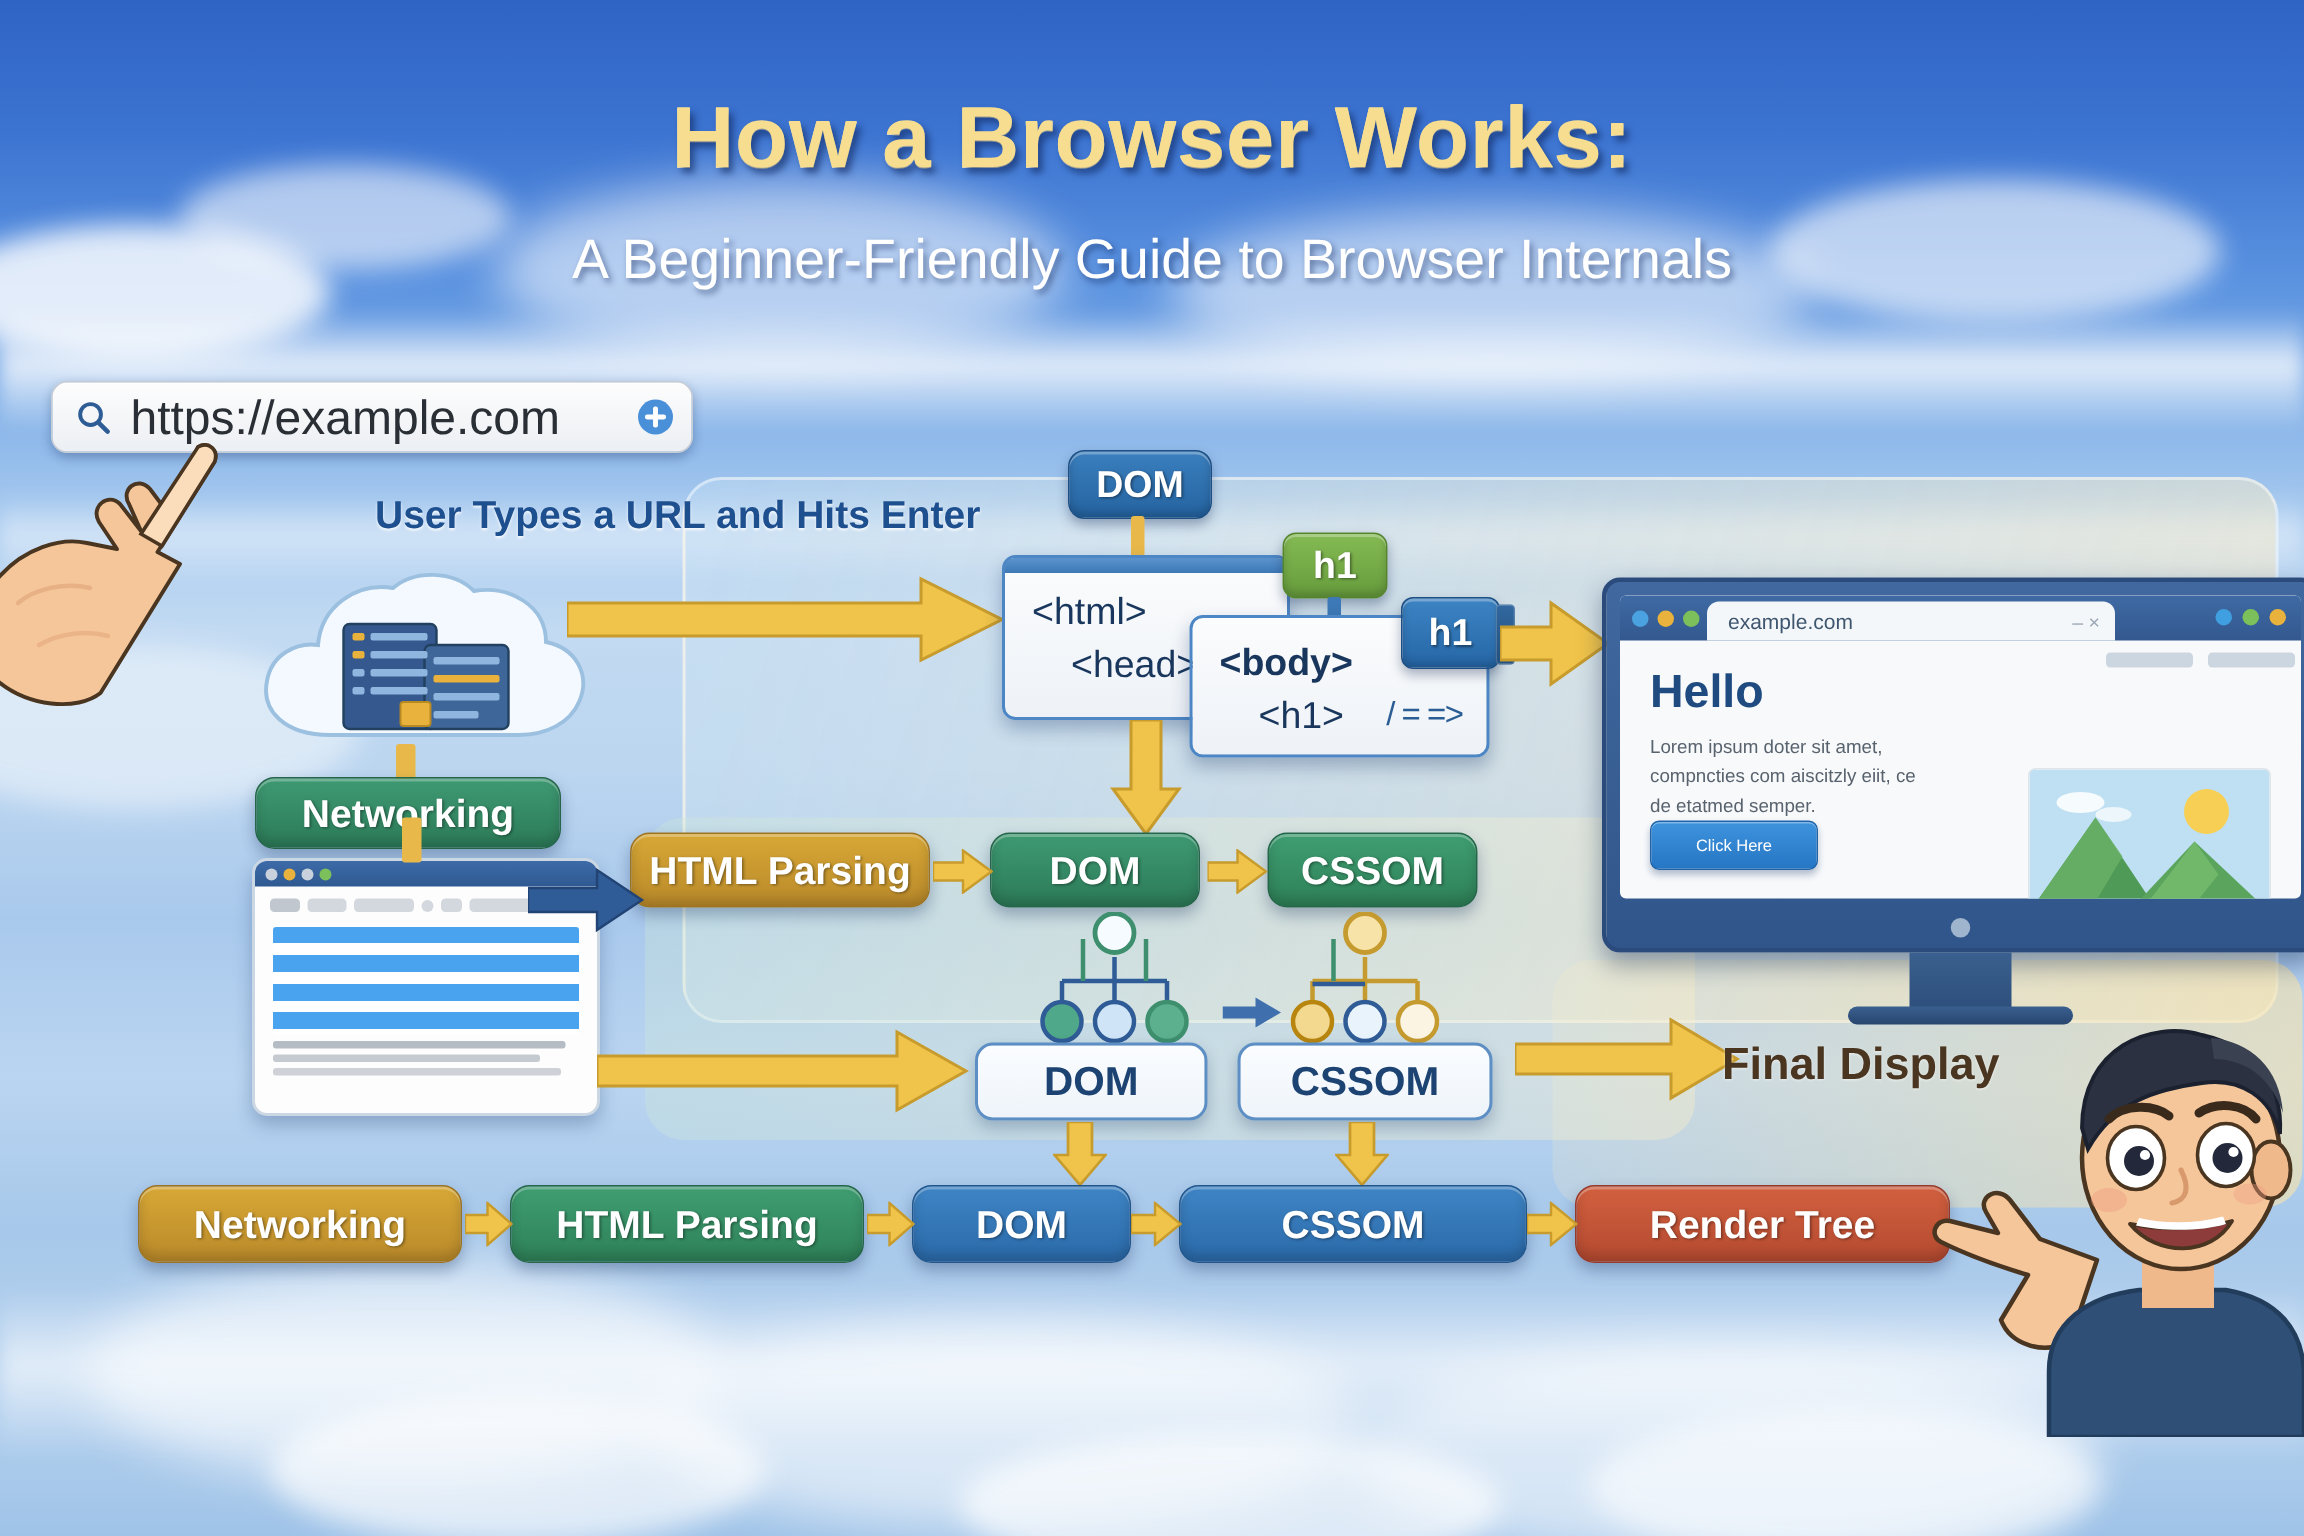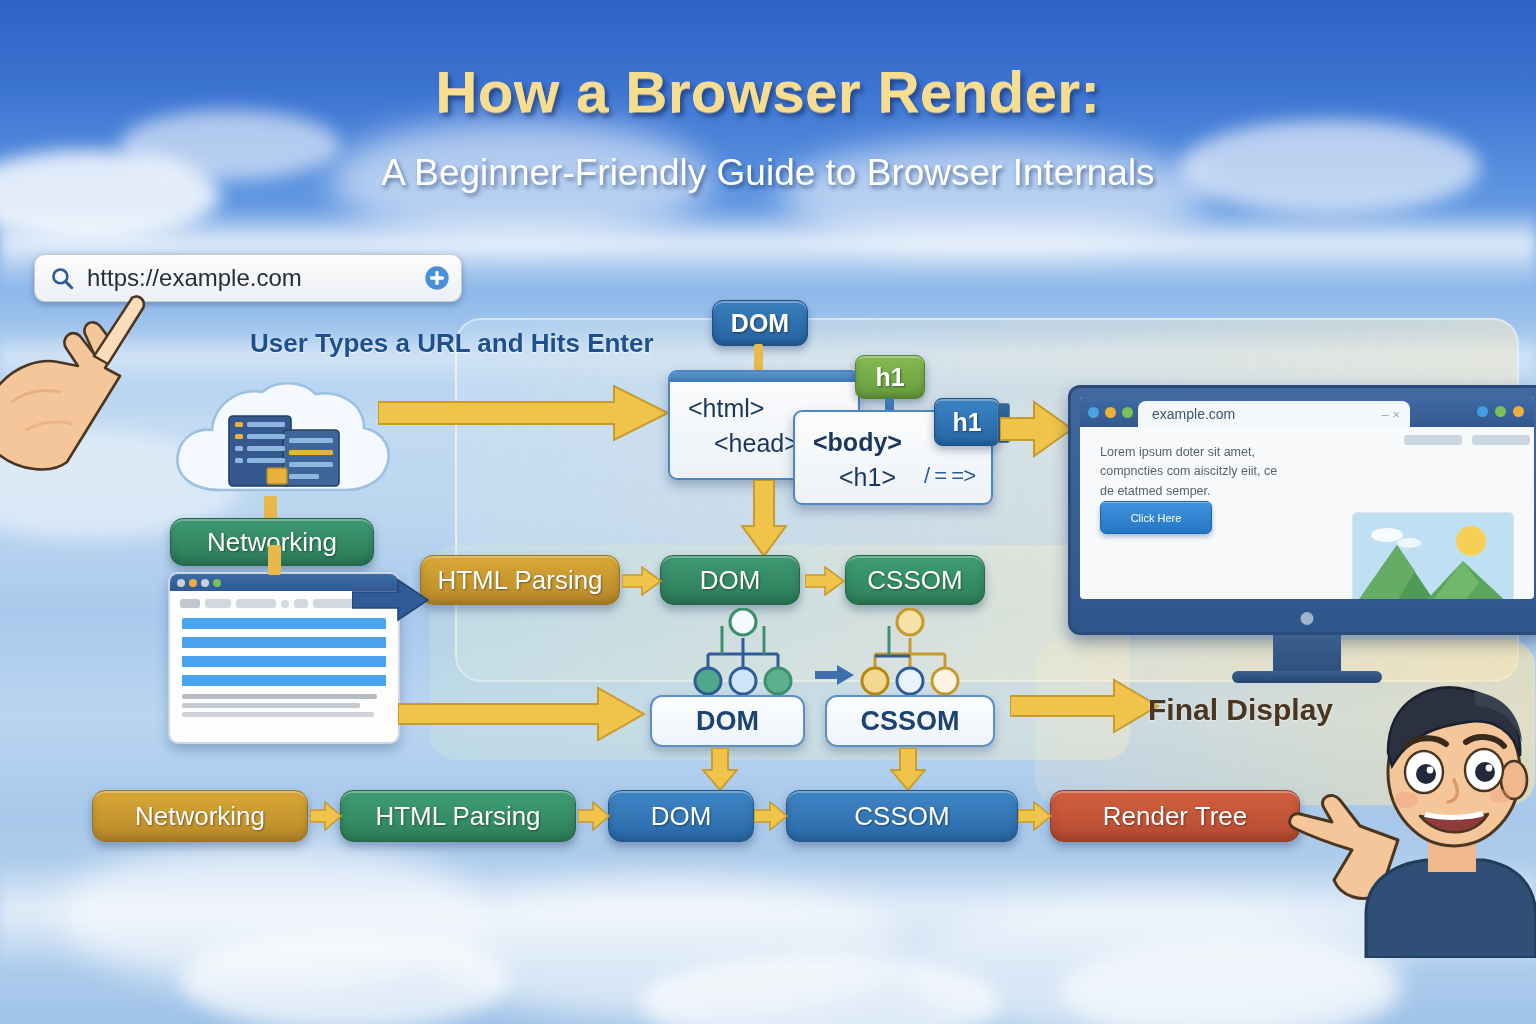--- a/index.html
+++ b/index.html
@@ -53,21 +53,21 @@
   
   .searchbar{
     position:absolute;left:34px;top:254px;width:428px;height:48px;
     background:linear-gradient(180deg,#fdfdfd,#eceff3);
     border:1px solid #c6ccd4;border-radius:11px;
     box-shadow:0 3px 7px rgba(20,50,100,.33), inset 0 1px 0 #fff;
     display:flex;align-items:center;padding:0 10px 0 14px;box-sizing:border-box;
   }
   .sb-mag{width:26px;height:26px;flex:0 0 auto;}
   .sb-url{
-    flex:1;margin-left:12px;color:#2a2f36;font-size:24px;
+    flex:1;margin-left:12px;color:#2a2f36;font-size:32px;
     white-space:nowrap;overflow:hidden;
   }
   .sb-plus{width:28px;height:28px;flex:0 0 auto;}
 
   
   .hand-left{position:absolute;left:-18px;top:284px;width:215px;height:190px;}
 
   
   .cap-user{
     position:absolute;left:250px;top:328px;
@@ -176,21 +176,21 @@
   }
   .mon-base{
     position:absolute;left:50%;transform:translateX(-50%);bottom:-48px;
     width:150px;height:12px;border-radius:6px;background:linear-gradient(180deg,#3a608f,#27456f);
   }
   .mon-led{position:absolute;left:50%;transform:translateX(-50%);bottom:10px;width:13px;height:13px;border-radius:50%;background:#9fb4cd;}
 
   
   .pill{
     position:absolute;display:flex;align-items:center;justify-content:center;
-    color:#fff;font-weight:normal;border-radius:13px;box-sizing:border-box;
+    color:#fff;font-weight:bold;border-radius:13px;box-sizing:border-box;
     text-shadow:1px 1px 2px rgba(0,0,0,.4);
     box-shadow:0 5px 10px rgba(20,45,90,.33), inset 0 2px 0 rgba(255,255,255,.28), inset 0 -4px 8px rgba(0,0,0,.16);
   }
   .p-green{background:linear-gradient(180deg,#3e9a73,#2c7a58);border:1px solid #25654a;}
   .p-gold{background:linear-gradient(180deg,#d8a836,#b9892a);border:1px solid #9c7322;}
   .p-blue{background:linear-gradient(180deg,#3f85c6,#2a69a8);border:1px solid #21568c;}
   .p-red{background:linear-gradient(180deg,#d2603f,#b44a30);border:1px solid #96392a;}
   .p-green2{background:linear-gradient(180deg,#3f9e72,#2e8058);border:1px solid #25654a;}
 
   .r2-net{left:170px;top:518px;width:204px;height:48px;font-size:26px;}
@@ -248,21 +248,21 @@
     <div class="cl2" style="left:430px;top:880px;width:480px;height:140px;"></div>
     <div class="cl2" style="left:900px;top:900px;width:500px;height:140px;"></div>
     <div class="cl" style="left:180px;top:930px;width:330px;height:100px;opacity:.8;"></div>
     <div class="cl" style="left:640px;top:955px;width:360px;height:95px;opacity:.8;"></div>
     <div class="cl" style="left:1060px;top:940px;width:340px;height:100px;opacity:.7;"></div>
     <div class="hazeband" style="top:208px;height:80px;"></div>
     <div class="hazeband" style="top:330px;height:60px;opacity:.6;"></div>
     <div class="hazeband" style="top:860px;height:110px;opacity:.75;"></div>
   </div>
 
-  <div class="title">How a Browser Render:</div>
+  <div class="title">How a Browser Works:</div>
   <div class="subtitle">A Beginner-Friendly Guide to Browser Internals</div>
 
   <div class="wash wash-a"></div>
   <div class="wash wash-b"></div>
   <div class="wash wash-c"></div>
 
   <div class="searchbar">
     <svg class="sb-mag" viewBox="0 0 24 24">
       <circle cx="10.5" cy="10.5" r="6.4" fill="none" stroke="#2e5d96" stroke-width="2.4"></circle>
       <line x1="15.4" y1="15.4" x2="21" y2="21" stroke="#2e5d96" stroke-width="2.8" stroke-linecap="round"></line>
@@ -358,20 +358,21 @@
           <span>example.com</span>
           <span class="tx">– ×</span>
         </div>
         <div class="mon-rdots">
           <div class="mon-dot" style="background:#3f9fe0;"></div>
           <div class="mon-dot" style="background:#7bc05a;"></div>
           <div class="mon-dot" style="background:#e8b23c;"></div>
         </div>
       </div>
       <div class="mon-body">
+        <div class="mon-h1">Hello</div>
         <div class="mon-p">Lorem ipsum doter sit amet, compncties com aiscitzly eiit, ce de etatmed semper.</div>
         <div class="mon-btn">Click Here</div>
         <div class="mon-chip" style="right:72px;top:8px;width:58px;"></div>
         <div class="mon-chip" style="right:4px;top:8px;width:58px;"></div>
         <svg class="mon-img" viewBox="0 0 160 95">
           <rect width="160" height="95" fill="#bfe0f2"></rect>
           <circle cx="118" cy="28" r="15" fill="#f7cf55"></circle>
           <ellipse cx="34" cy="22" rx="16" ry="7" fill="#fff" opacity=".85"></ellipse>
           <ellipse cx="56" cy="30" rx="12" ry="5" fill="#fff" opacity=".7"></ellipse>
           <path d="M0 95 L44 32 L86 95 Z" fill="#4f9a56"></path>

